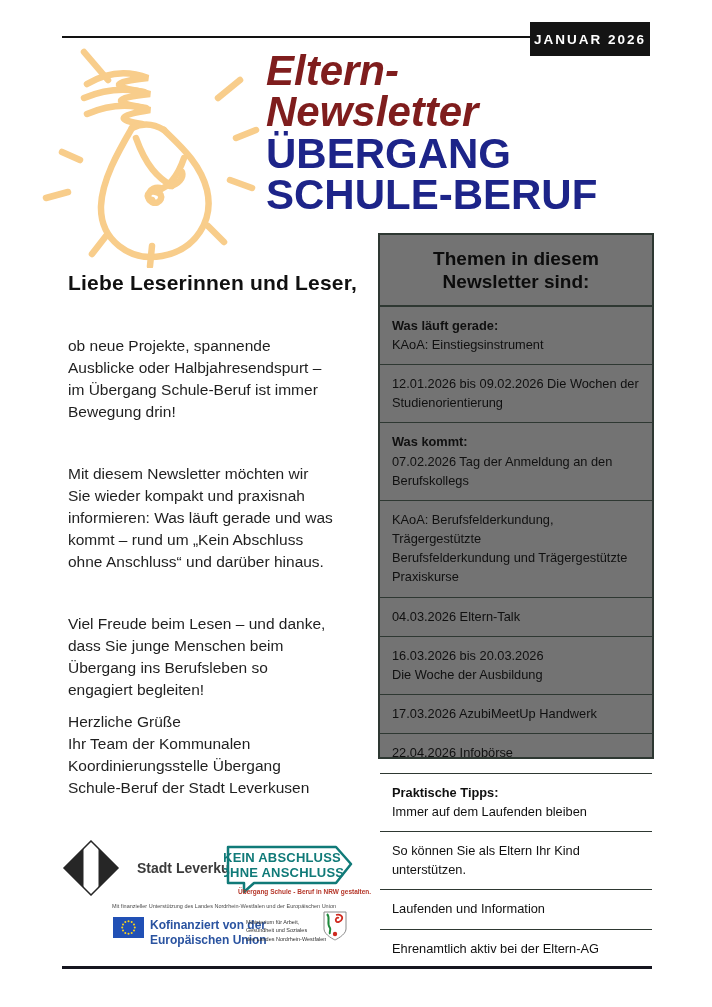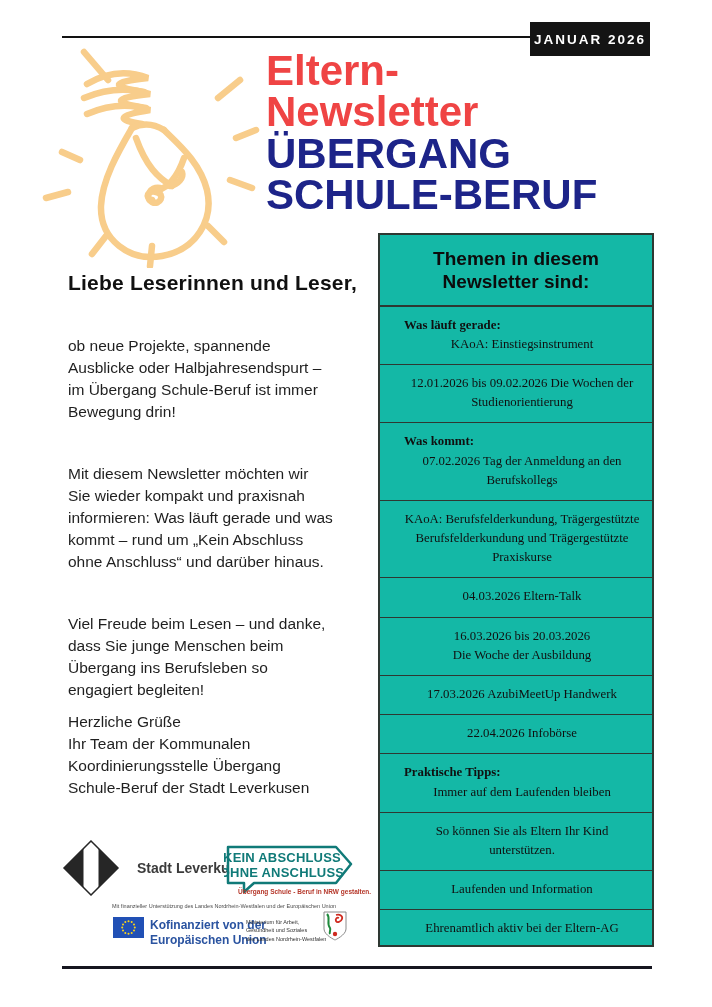--- a/index.html
+++ b/index.html
@@ -12,39 +12,39 @@
   .date-badge { position:absolute; left:530px; top:22px; width:120px; height:34px; background:#141414;
     color:#ffffff; font-size:13.5px; font-weight:bold; letter-spacing:2px; display:flex;
     align-items:center; justify-content:center; white-space:nowrap; }
 
   
   .bulb { position:absolute; left:32px; top:40px; }
 
   
   .title { position:absolute; left:266px; top:50px; font-weight:bold; font-size:42px; line-height:0.98;
     white-space:pre-line; letter-spacing:0; }
-  .title-blue { color:#ef4444; }
+  .title-blue { color:#7f1d1d;font-style:italic; }
   .title-navy { color:#1d2489; }
 
   
   .left-col { position:absolute; left:68px; top:271px; width:300px; color:#1f1f1f; }
   .greeting { font-size:21px; font-weight:bold; color:#111; margin-bottom:34px; letter-spacing:0.2px; }
   .para { font-size:15.5px; line-height:1.42; white-space:pre-line; margin-bottom:13px;margin-top:40px; }
   .signature { margin-top:-3px; }
 
   
-  .sidebar { position:absolute; left:378px; top:233px; width:276px; height:714px;
-    background:#14b8a6; border:2px solid #2e3832; }
+  .sidebar { position:absolute; left:378px; top:233px; width:276px; height:526px;
+    background:#737373; border:2px solid #2e3832; }
   .sb-head { text-align:center; font-size:19px; font-weight:bold; color:#0c0c0c; line-height:1.2;
     padding:13px 8px 11px 8px; border-bottom:2px solid #2e3832; white-space:pre-line; }
-  .sb-item { padding:9px 12px 10px 24px; border-bottom:1.5px solid #2e3832; font-size:12.8px;
-    line-height:1.5; color:#101010;font-family:Liberation Serif, serif; }
+  .sb-item { padding:9px 12px 10px 12px; border-bottom:1.5px solid #2e3832; font-size:12.8px;
+    line-height:1.5; color:#101010; }
   .sb-item:last-child { border-bottom:none; }
   .sb-lead { font-weight:bold; }
-  .sb-text { white-space:pre-line;text-align:center; }
+  .sb-text { white-space:pre-line; }
 
   
   .stadt-logo { position:absolute; left:62px; top:840px; }
   .stadt-name { position:absolute; left:137px; top:860px; font-size:14px; font-weight:600; color:#3b3b3b; }
   .kaoa { position:absolute; left:224px; top:843px; }
   .kaoa-tagline { position:absolute; left:238px; top:888px; width:130px; font-size:6.5px; font-weight:bold;
     color:#b5372a; white-space:nowrap; }
   .funding-note { position:absolute; left:112px; top:903px; font-size:5.5px; color:#4a4a4a; }
   .eu-flag { position:absolute; left:113px; top:917px; }
   .eu-label { position:absolute; left:150px; top:918px; font-size:12px; font-weight:bold; color:#2a53a0;

